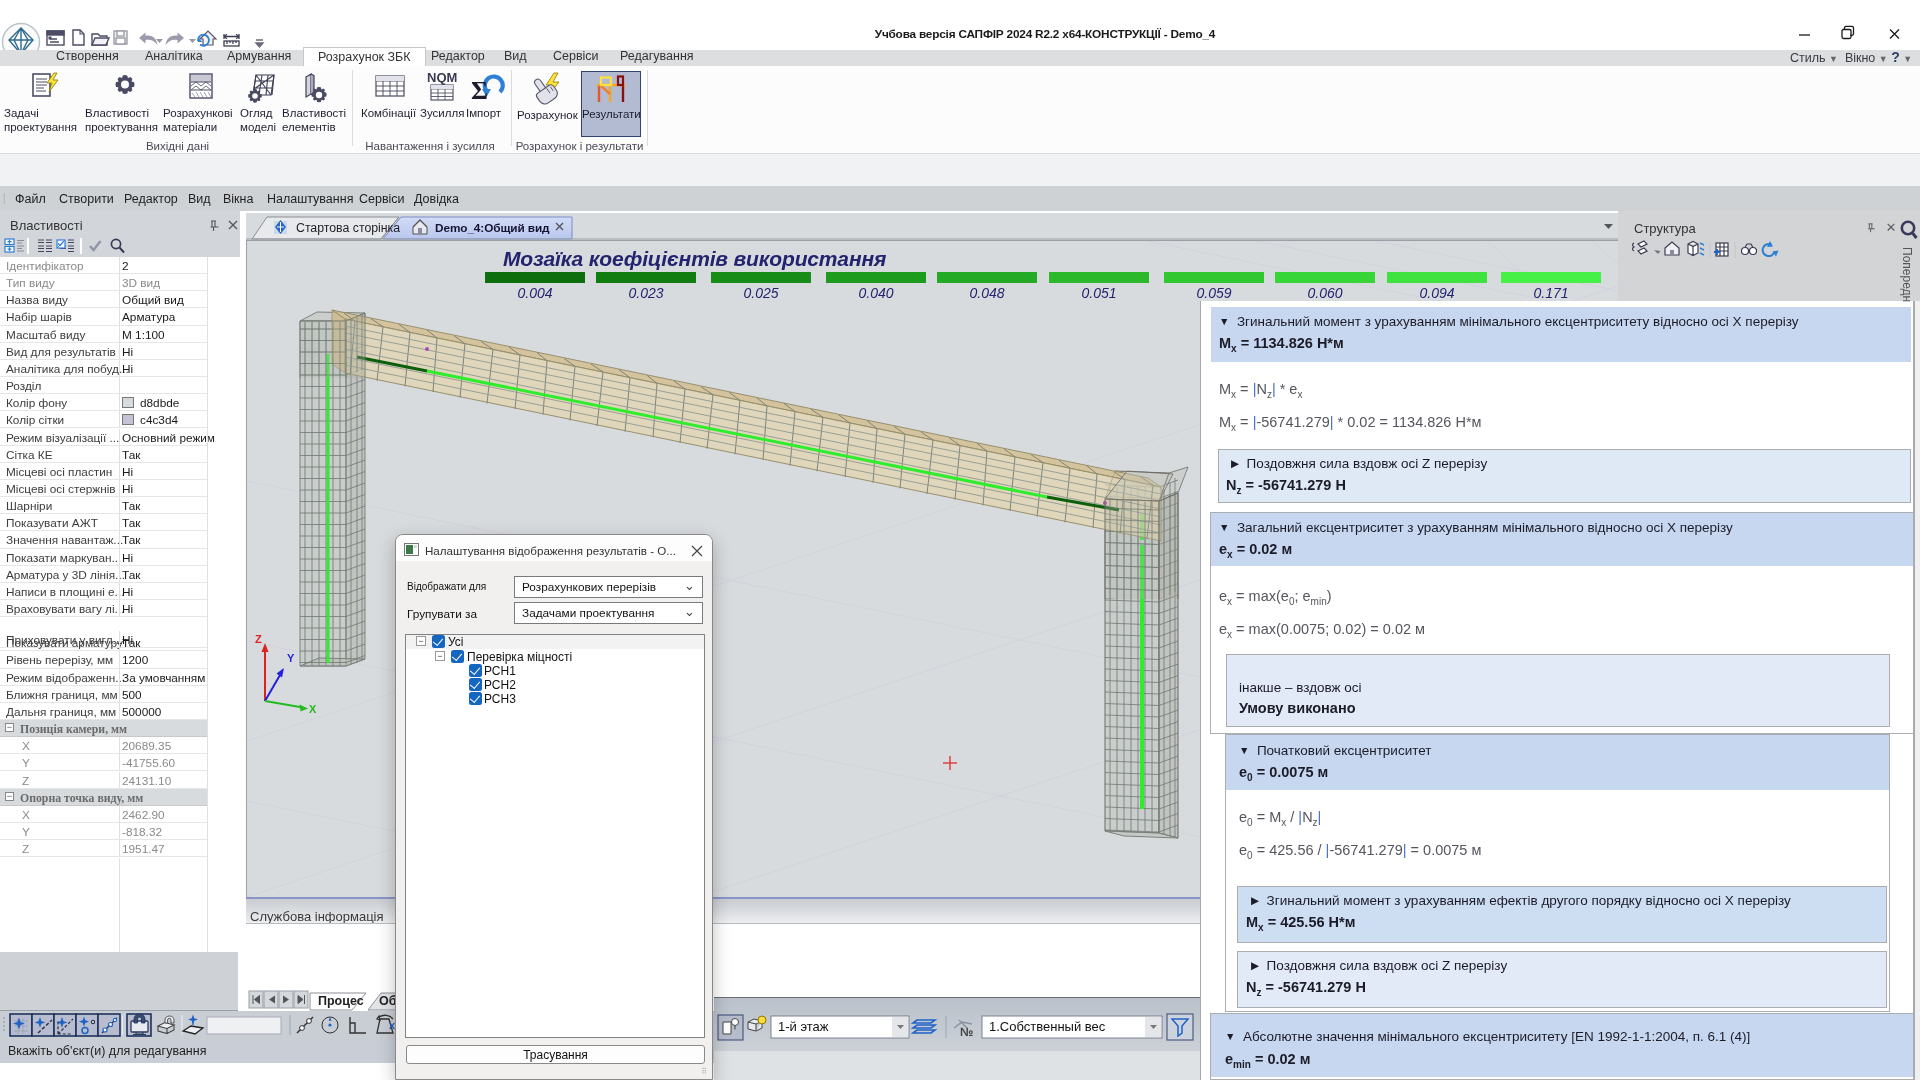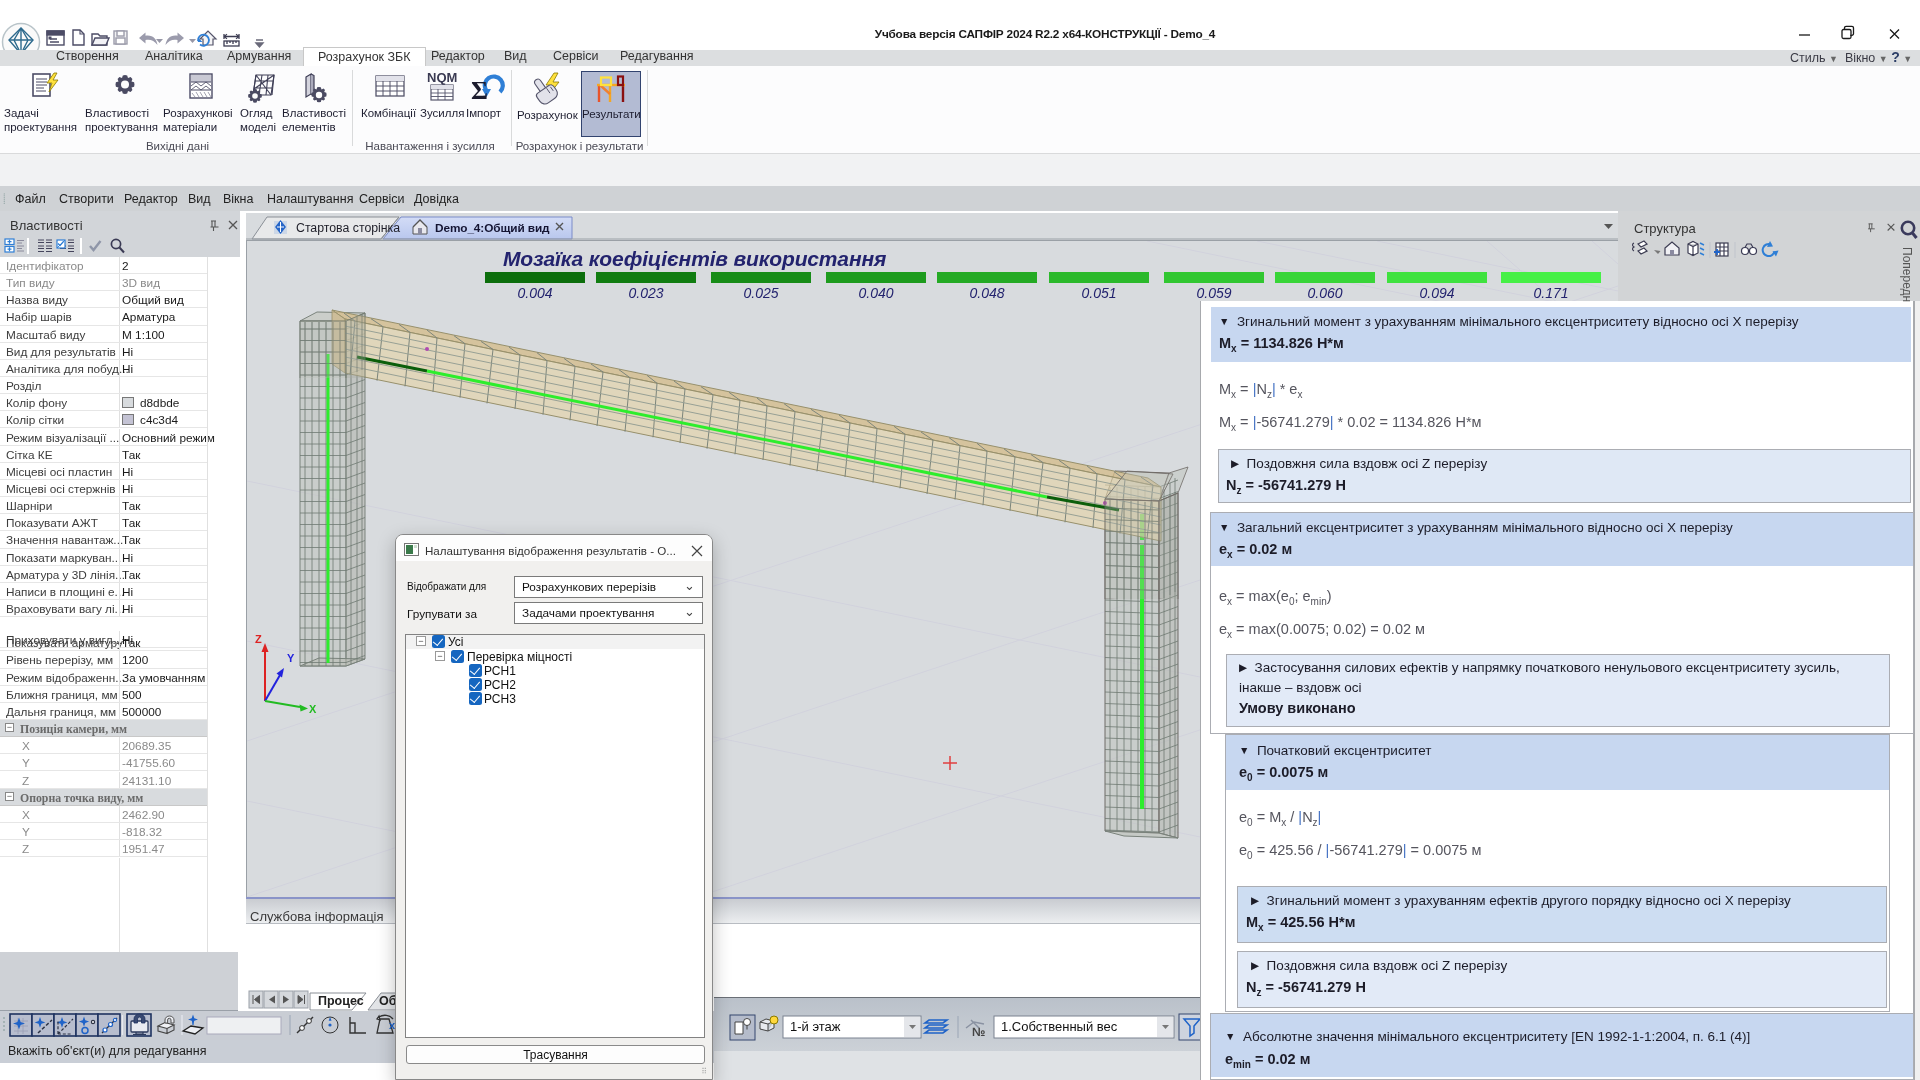--- a/index.html
+++ b/index.html
@@ -34,21 +34,21 @@
 
 #vptabs { left:246px; top:213px; width:1372px; height:27px; background:#d8dbde; }
 #viewport { left:246px; top:240px; width:1372px; height:657px; background:#d8dbde; border-left:1px solid #9aa0a6; border-top:1px solid #9aa0a6; }
 #vptitle { left:480px; top:247px; width:700px; font-size:21px; font-style:italic; color:#23236e; font-weight:600; letter-spacing:-0.15px;margin-left:23px; }
 .lbar { position:absolute; top:272px; height:11px; width:100px; }
 .lval { position:absolute; top:285px; width:100px; text-align:center; font-size:14px; font-style:italic; color:#23236e; }
 
 #svcpanel { left:246px; top:897px; width:954px; height:99px; }
 #snapbar { left:0; top:1011px; width:714px; height:29px; background:#c9cdd4; }
 #statusbar { left:0; top:1040px; width:714px; height:23px; background:#c9ced6; font-size:12.5px; color:#222; }
-#rtoolbar { left:714px; top:997px; width:486px; height:54px; background:linear-gradient(#bac1ca,#ccd1d7); border-top:1px solid #6a6f76;padding-left:12px; }
+#rtoolbar { left:714px; top:997px; width:486px; height:54px; background:linear-gradient(#bac1ca,#ccd1d7); border-top:1px solid #6a6f76; }
 #rbelow { left:714px; top:1051px; width:486px; height:29px; background:#dfe2e5; }
 
 #results { left:1200px; top:301px; width:714px; height:779px; background:#fff; border-left:1px solid #a7a9ad; border-right:1px solid #a7a9ad; }
 .blue1 { background:#c7d7f0; }
 .blue2 { background:#dfe8f5; border:1px solid #abadb3; }
 .rsec { position:absolute; font-size:13.5px; color:#1c1c28; }
 .rbold { font-weight:bold; font-size:14.5px; }
 .rform { position:absolute; font-size:14.5px; color:#55555e; }
 sub { font-size:10px; }
 .tri { font-style:normal; font-size:10.5px; position:relative; top:-1.5px; }
@@ -838,21 +838,20 @@
     <div class="abs blue2" style="left:17px;top:148px;width:693px;height:54px"></div>
     <div class="rsec" style="left:30px;top:155px"><i class="tri">▶</i>&nbsp; Поздовжня сила вздовж осі Z перерізу</div>
     <div class="rsec rbold" style="left:25px;top:176px">N<sub>z</sub> = -56741.279 Н</div>
     <div class="abs" style="left:9px;top:211px;width:704px;height:222px;border:1px solid #abadb3;background:#fff"></div>
     <div class="abs blue1" style="left:10px;top:212px;width:702px;height:53px"></div>
     <div class="rsec" style="left:18px;top:219px"><i class="tri">▼</i>&nbsp; Загальний ексцентриситет з урахуванням мінімального відносно осі X перерізу</div>
     <div class="rsec rbold" style="left:18px;top:240px">e<sub>x</sub> = 0.02 м</div>
     <div class="rform" style="left:18px;top:287px">e<sub>x</sub> = max(e<sub>0</sub>; e<sub>min</sub>)</div>
     <div class="rform" style="left:18px;top:320px">e<sub>x</sub> = max(0.0075; 0.02) = 0.02 м</div>
     <div class="abs" style="left:25px;top:353px;width:664px;height:73px;border:1px solid #abadb3;background:#e2eaf7"></div>
-    <div class="rsec" style="left:38px;top:359px"><i class="tri">▶</i>&nbsp; Застосування силових ефектів у напрямку початкового ненульового ексцентриситету зусиль,</div>
     <div class="rsec" style="left:38px;top:379px">інакше – вздовж осі</div>
     <div class="rsec rbold" style="left:38px;top:399px">Умову виконано</div>
     <div class="abs" style="left:24px;top:433px;width:665px;height:278px;border:1px solid #abadb3;background:#fff"></div>
     <div class="abs blue1" style="left:25px;top:434px;width:663px;height:55px"></div>
     <div class="rsec" style="left:38px;top:442px"><i class="tri">▼</i>&nbsp; Початковий ексцентриситет</div>
     <div class="rsec rbold" style="left:38px;top:463px">e<sub>0</sub> = 0.0075 м</div>
     <div class="rform" style="left:38px;top:508px">e<sub>0</sub> = M<sub>x</sub> / <span style="color:#4472c4">|</span>N<sub>z</sub><span style="color:#4472c4">|</span></div>
     <div class="rform" style="left:38px;top:541px">e<sub>0</sub> = 425.56 / <span style="color:#4472c4">|</span>-56741.279<span style="color:#4472c4">|</span> = 0.0075 м</div>
     <div class="abs" style="left:36px;top:585px;width:650px;height:57px;border:1px solid #abadb3;background:#cdddf2"></div>
     <div class="rsec" style="left:50px;top:592px"><i class="tri">▶</i>&nbsp; Згинальний момент з урахуванням ефектів другого порядку відносно осі X перерізу</div>

